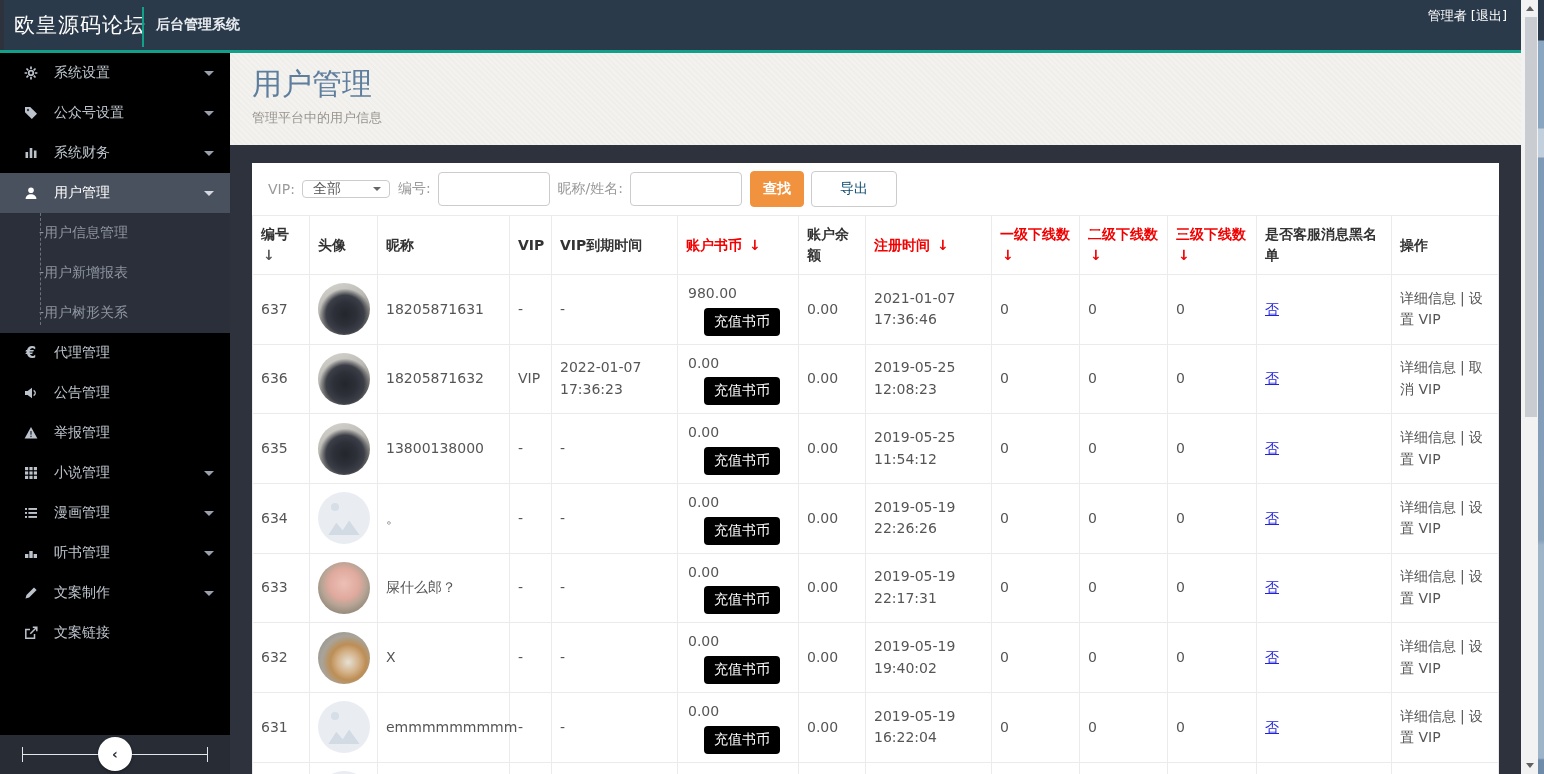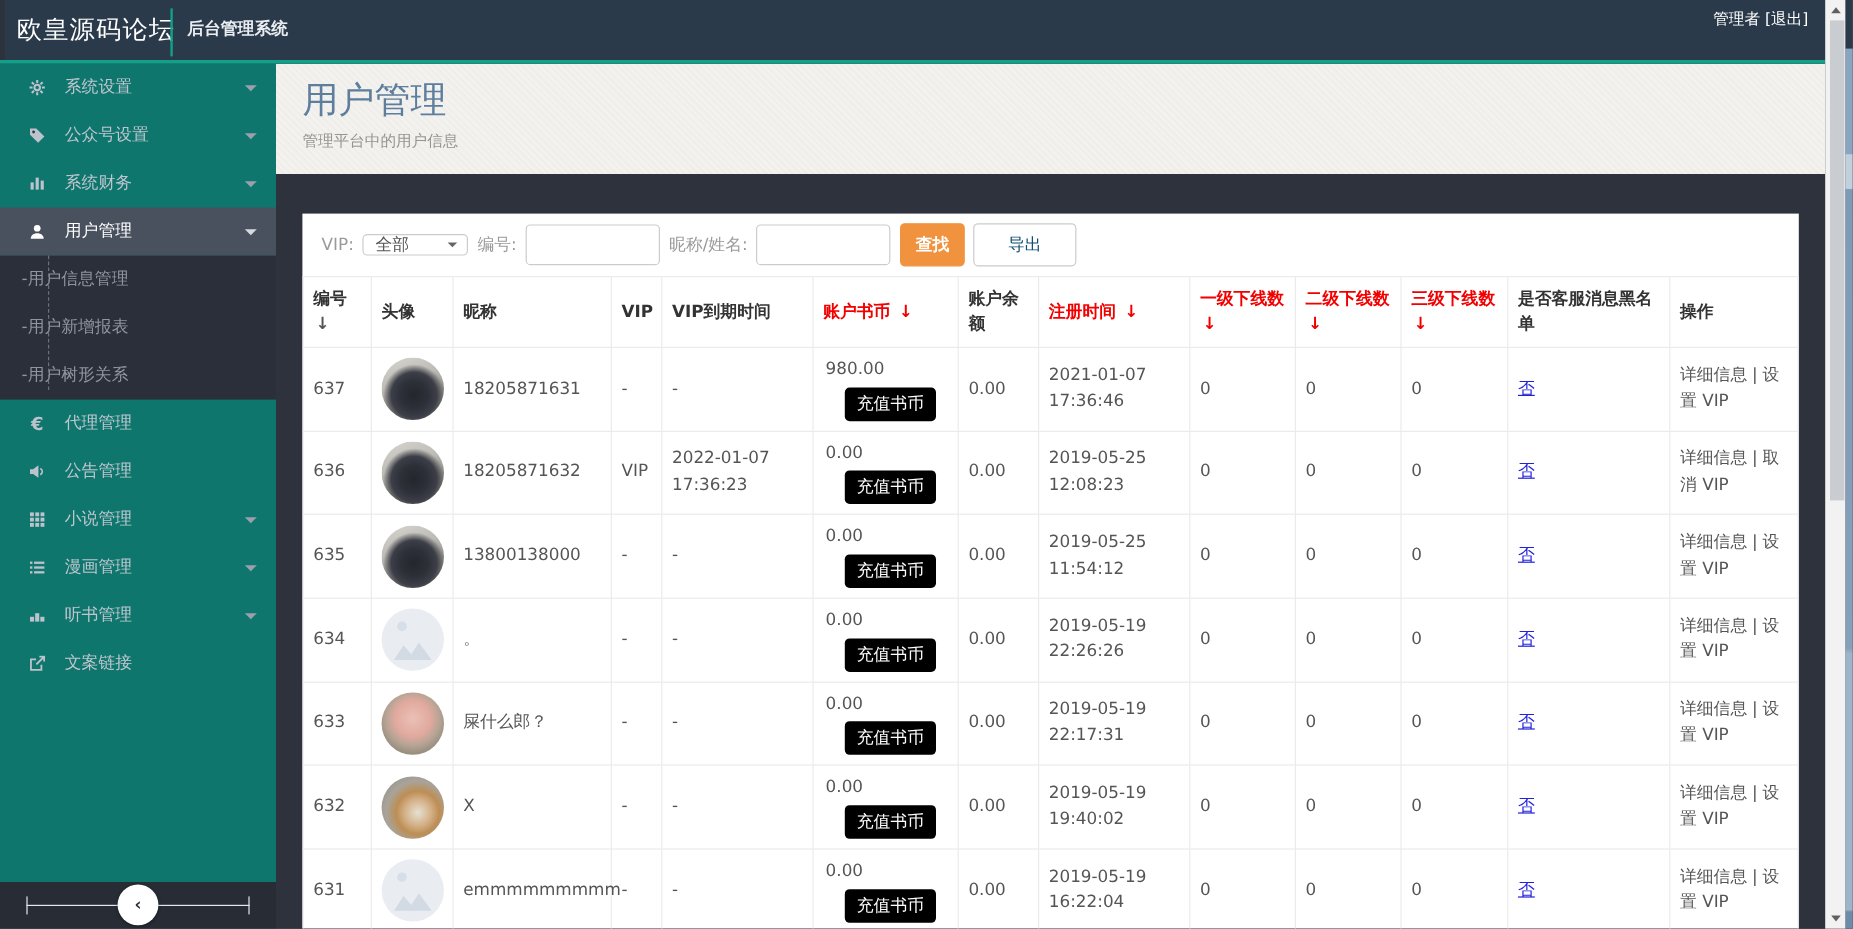--- a/index.html
+++ b/index.html
@@ -9,46 +9,46 @@
   
   .top-header { position:absolute; left:4px; top:0; width:1521px; height:50px; background:#2b3a4a; z-index:5; }
   .brand { position:absolute; left:10px; top:0; height:50px; line-height:50px; color:#fff; font-size:21px; letter-spacing:1px; }
   .brand-sep { position:absolute; left:138px; top:7px; width:2px; height:40px; background:#11a089; }
   .sys-title { position:absolute; left:152px; top:0; height:50px; line-height:50px; color:#e9edf1; font-size:14px; font-weight:bold;font-family:Liberation Mono, monospace; }
   .header-right { position:absolute; right:18px; top:7px; color:#fff; font-size:13px; }
   .header-right a { color:#fff; text-decoration:none; cursor:pointer; }
   .accent-line { position:absolute; left:0; top:50px; width:1521px; height:3px; background:#11a089; z-index:6; }
 
   
-  .sidebar { position:absolute; left:0; top:53px; width:230px; height:721px; background:#0f766e; z-index:4; }
+  .sidebar { position:absolute; left:0; top:53px; width:230px; height:721px; background:#000000; z-index:4; }
   .side-item { height:40px; display:flex; align-items:center; padding:0 16px 0 22px; color:#bfc6cf; cursor:pointer; }
   .side-item.active { background:#49505e; color:#ffffff; }
   .si-icon { width:18px; height:16px; margin-right:14px; flex:none; display:flex; align-items:center; justify-content:center; color:#bdc3cd; }
   .side-item.active .si-icon { color:#fff; }
   .si-icon svg { display:block; }
   .si-label { font-size:14px; white-space:nowrap; }
   .caret { width:0; height:0; border:5px solid transparent; border-top-color:#9aa1ac; margin-left:auto; transform:translateY(3px); }
   .side-item.active .caret { border-top-color:#d6dae0; }
   .euro-glyph { font-size:15px; font-weight:bold; line-height:1; }
   .submenu { background:#2a2f39; position:relative; }
   .submenu::before { content:""; position:absolute; left:40px; top:0; bottom:8px; border-left:1px dashed #6a707c; }
-  .sub-item { height:40px; display:flex; align-items:center; padding-left:18px; color:#8f95a1; font-size:14px; cursor:pointer; }
+  .sub-item { height:40px; display:flex; align-items:center; padding-left:39px; color:#8f95a1; font-size:14px; cursor:pointer; }
   .collapse-widget { position:absolute; left:0; bottom:0; width:230px; height:39px; background:#272c35; }
   .cw-track { position:absolute; left:22px; right:22px; top:19px; height:1px; background:#e3e7ec; }
   .cw-track::before, .cw-track::after { content:""; position:absolute; top:-7px; width:1px; height:15px; background:#e3e7ec; }
   .cw-track::before { left:0; } .cw-track::after { right:0; }
   .cw-circle { position:absolute; left:98px; top:2px; width:34px; height:34px; border-radius:50%; background:#fff; display:flex; align-items:center; justify-content:center; color:#2b2f38; font-size:14px; font-weight:bold; cursor:pointer; box-shadow:0 1px 3px rgba(0,0,0,.4); }
 
   
   .main { position:absolute; left:230px; top:53px; width:1291px; height:721px; background:#2d323c; overflow:hidden; }
   .banner { height:92px; background:#f3f2ef; background-image:repeating-linear-gradient(45deg, rgba(0,0,0,.015) 0 2px, transparent 2px 4px); padding:13px 0 0 22px; }
   .banner h1 { font-size:30px; font-weight:normal; color:#5e7e9d; line-height:1.2; }
   .banner p { font-size:13px; color:#98948e; margin-top:7px; }
 
-  .panel { position:absolute; left:22px; top:110px; width:1247px; bottom:0; background:#ffffff; overflow:hidden;margin-top:15px; }
+  .panel { position:absolute; left:22px; top:110px; width:1247px; bottom:0; background:#ffffff; overflow:hidden; }
 
   
   .filter-bar { height:52px; display:flex; align-items:center; padding-left:8px; }
   .f-label { color:#9a9a9a; font-size:14px; margin:0 7px 0 8px; white-space:nowrap; }
   .select-box { width:88px; height:18px; border:1px solid #ccc; border-radius:4px; display:flex; align-items:center; padding:0 8px 0 10px; color:#555; cursor:pointer; background:#fff; }
   .select-caret { width:0; height:0; border:4px solid transparent; border-top-color:#666; margin-left:auto; transform:translateY(2px); }
   .filter-bar input { width:112px; height:34px; border:1px solid #ccc; border-radius:4px; padding:0 8px; font-size:14px; color:#555; outline:none; }
   .btn-orange { margin-left:8px; height:36px; padding:0 12px; background:#f0923e; border:1px solid #f0923e; border-radius:4px; color:#fff; font-size:14px; font-weight:bold; cursor:pointer;text-align:center; }
   .btn-plain { margin-left:7px; height:36px; padding:0 28px; background:#fff; border:1px solid #ccc; border-radius:4px; color:#0c4a6e; font-size:14px; cursor:pointer; }
 
@@ -173,20 +173,30 @@
         <span class="si-icon">
           <svg width="14" height="14" viewBox="0 0 14 14" fill="currentColor">
               <path d="M1 5h2.6L8 1.8v10.4L3.6 9H1V5z"></path>
               <path d="M9.6 4.4c1 .6 1.7 1.5 1.7 2.6s-.7 2-1.7 2.6" fill="none" stroke="currentColor" stroke-width="1.3"></path>
             </svg>
         </span>
         <span class="si-label">公告管理</span>
       </div>
 
 
+      <div class="side-item">
+        <span class="si-icon">
+          <svg width="14" height="14" viewBox="0 0 14 14" fill="currentColor">
+              <path d="M7 1 13.4 12.4H.6L7 1z"></path>
+              <rect x="6.3" y="5" width="1.4" height="3.7" fill="#353b48"></rect>
+              <rect x="6.3" y="9.7" width="1.4" height="1.4" fill="#353b48"></rect>
+            </svg>
+        </span>
+        <span class="si-label">举报管理</span>
+      </div>
 
       <div class="side-item">
         <span class="si-icon">
           <svg width="14" height="14" viewBox="0 0 14 14" fill="currentColor">
               <rect x="1" y="1" width="3.2" height="3.2"></rect>
               <rect x="5.4" y="1" width="3.2" height="3.2"></rect>
               <rect x="9.8" y="1" width="3.2" height="3.2"></rect>
               <rect x="1" y="5.4" width="3.2" height="3.2"></rect>
               <rect x="5.4" y="5.4" width="3.2" height="3.2"></rect>
               <rect x="9.8" y="5.4" width="3.2" height="3.2"></rect>
@@ -220,20 +230,29 @@
               <rect x="1" y="8" width="3.4" height="4"></rect>
               <rect x="5.3" y="5" width="3.4" height="7"></rect>
               <rect x="9.6" y="8" width="3.4" height="4"></rect>
             </svg>
         </span>
         <span class="si-label">听书管理</span>
         <i class="caret"></i>
       </div>
 
 
+      <div class="side-item">
+        <span class="si-icon">
+          <svg width="14" height="14" viewBox="0 0 14 14" fill="currentColor">
+              <path d="M1.5 12.5l1-3.6L10 1.4 12.6 4l-7.5 7.5-3.6 1z"></path>
+            </svg>
+        </span>
+        <span class="si-label">文案制作</span>
+        <i class="caret"></i>
+      </div>
 
       <div class="side-item">
         <span class="si-icon">
           <svg width="14" height="14" viewBox="0 0 14 14" fill="none" stroke="currentColor" stroke-width="1.5">
               <path d="M6 3.5H1.8v8.7h8.7V8"></path>
               <path d="M6.3 7.7 12.5 1.5M8.8 1.2h4v4"></path>
             </svg>
         </span>
         <span class="si-label">文案链接</span>
       </div>

